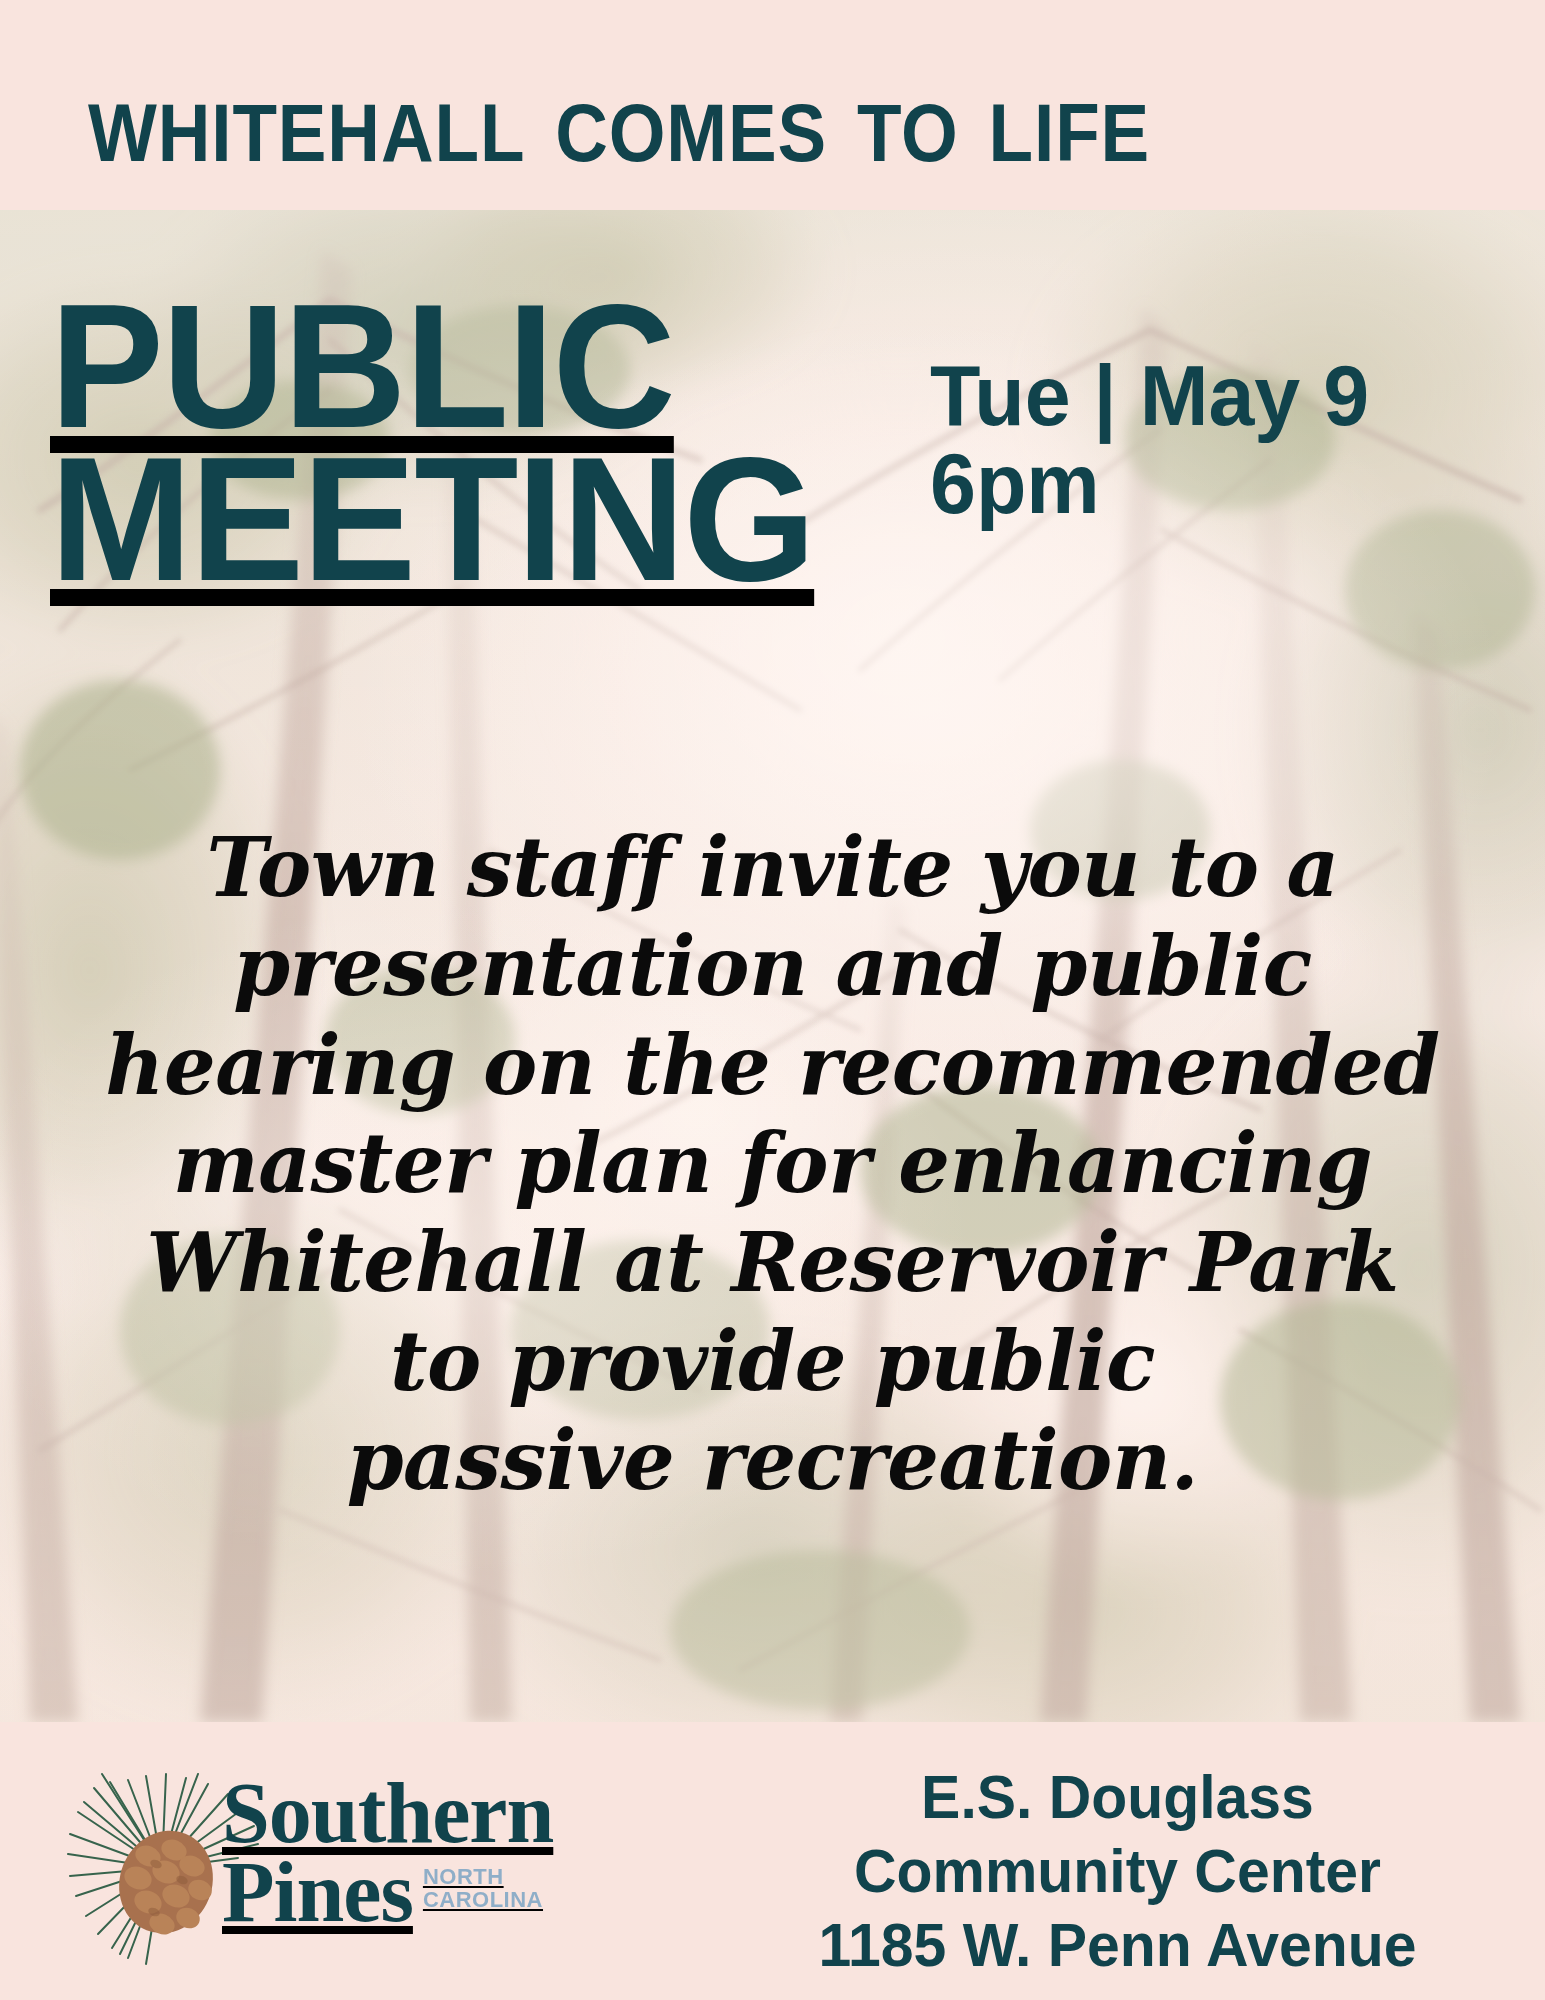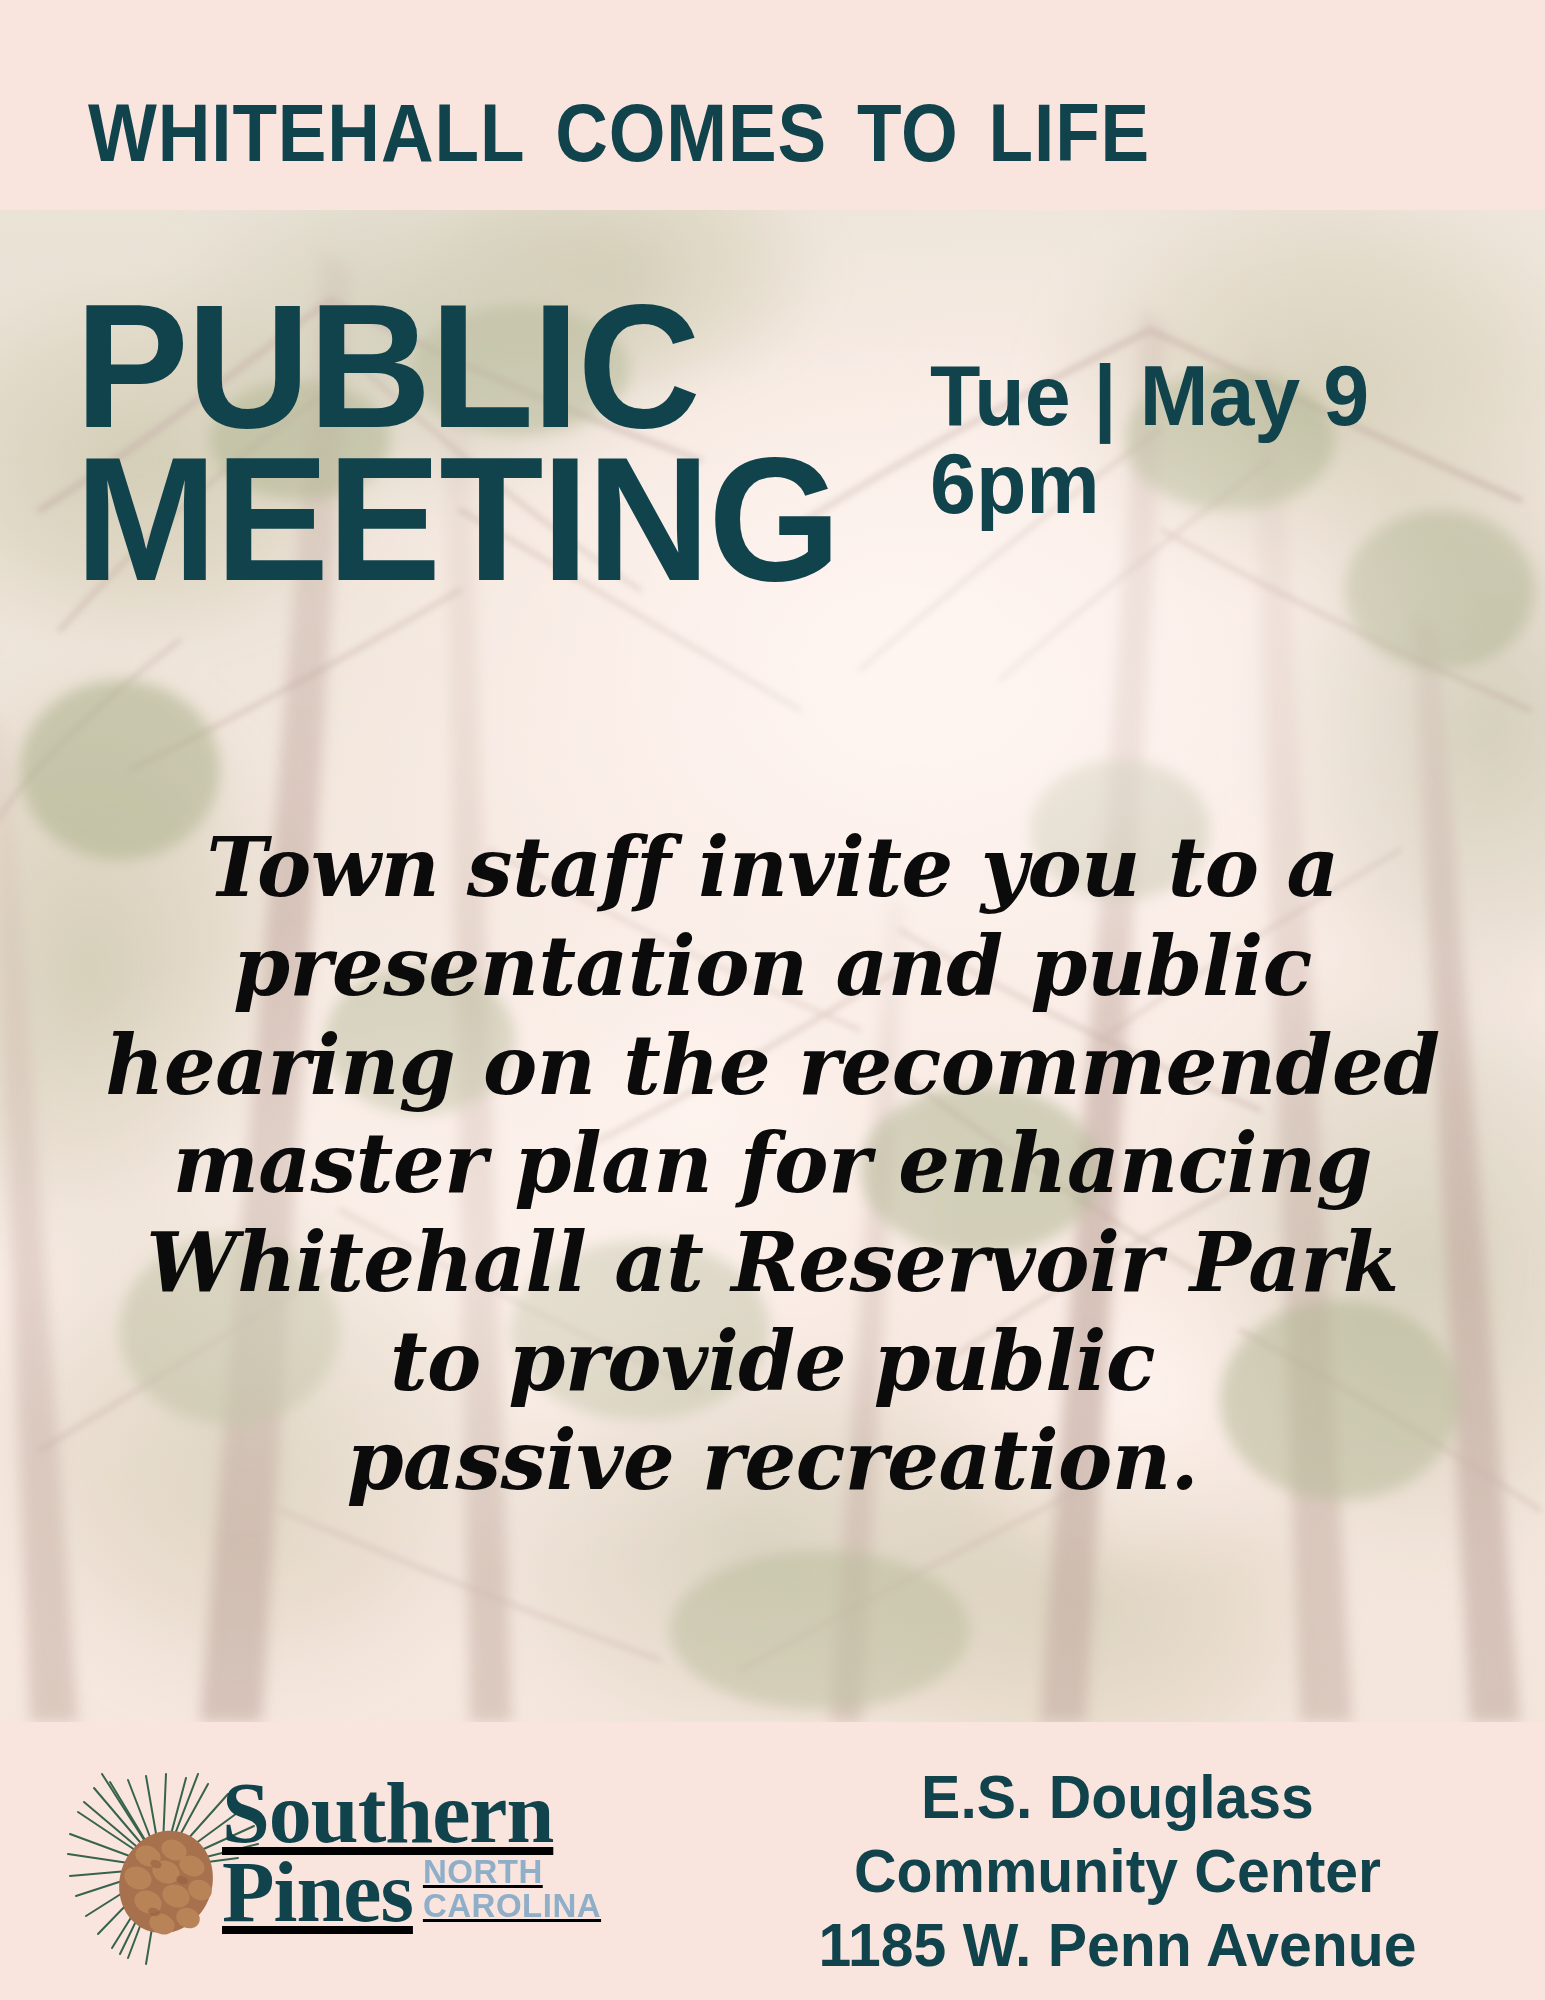--- a/index.html
+++ b/index.html
@@ -74,23 +74,24 @@
     text-transform: lowercase;
     transform: scaleX(0.90);
     transform-origin: left center;
     white-space: nowrap;
   }
   .poster-title::first-letter { font-size: 1em; }
 
   
   .headline-block {
     position: absolute;
-    left: 75px;
+    left: 50px;
     top: 290px;
     width: 1420px;
+    text-decoration: underline;
   }
   .headline {
     font-family: "Liberation Sans Narrow", "Liberation Sans", sans-serif;
     font-weight: 700;
     font-size: 176px;
     line-height: 0.87;
     letter-spacing: -2px;
     color: #11434C;
     transform: scaleX(0.97);
     transform-origin: left top;
@@ -176,21 +177,21 @@
     display: block;
   }
   .logo-pines-row {
     display: flex;
     align-items: center;
     gap: 10px;
   }
   .logo-state {
     font-family: "Liberation Sans Narrow", "Liberation Sans", sans-serif;
     font-weight: 700;
-    font-size: 33px;
+    font-size: 22px;
     line-height: 1.02;
     color: #8FAEC8;
     letter-spacing: 0.5px;
     padding-bottom: 8px;
     white-space: pre-line;
   }
 
   
   .venue {
     position: absolute;

